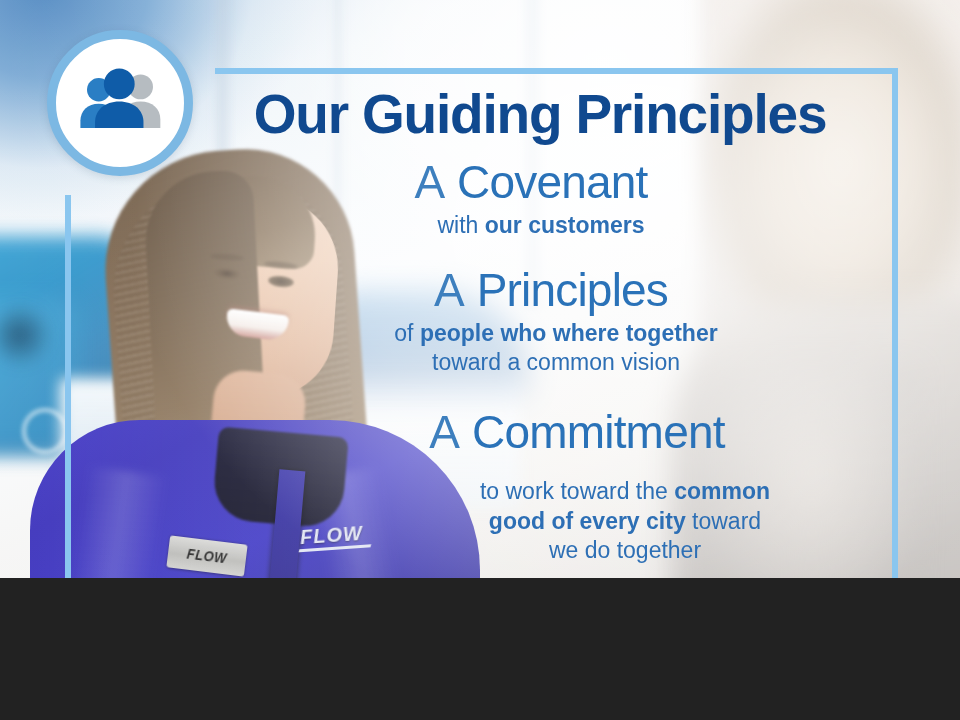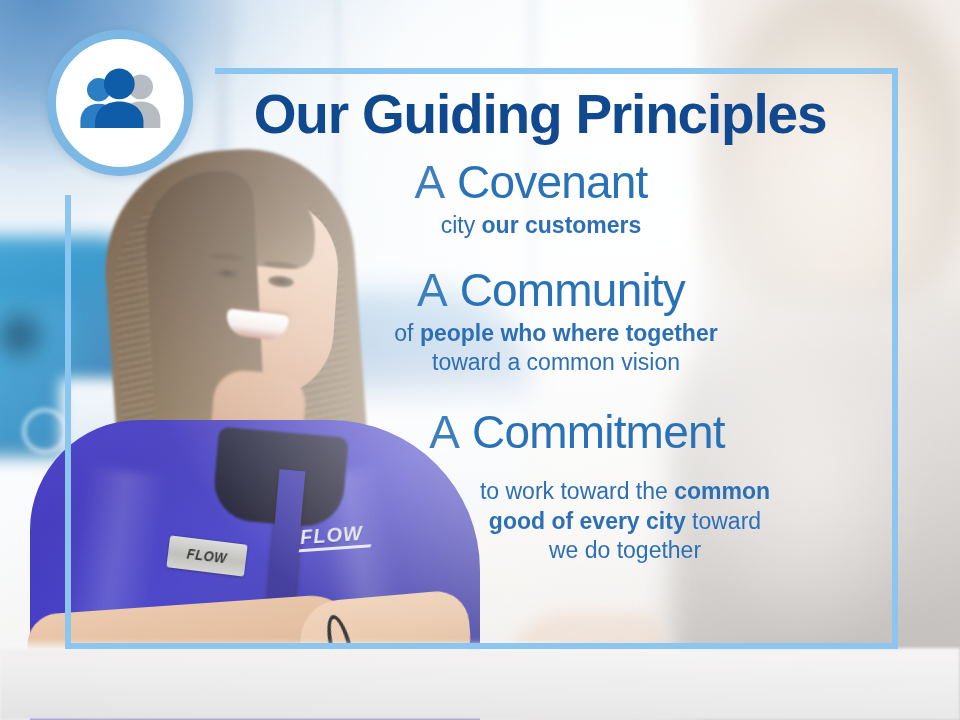--- a/index.html
+++ b/index.html
@@ -4,21 +4,21 @@
 <title>Our Guiding Principles</title>
 <style>
   html, body {
     margin: 0;
     padding: 0;
     background: #222;
   }
   .canvas {
     position: relative;
     width: 960px;
-    height: 720px;
+    height: 578px;
     overflow: hidden;
     font-family: "Liberation Sans", sans-serif;
     background: #e9eef3;
   }
 
   
   .photo-layer {
     position: absolute;
     inset: 0;
     overflow: hidden;
@@ -574,28 +574,28 @@
   <div class="text-stack">
 
     <h1 class="headline">Our Guiding Principles</h1>
 
     <div class="principle p-covenant">
       <div class="principle-title">
         <span class="art">A</span>
         <span class="word">Covenant</span>
       </div>
       <div class="principle-sub">
-          <div><span>city </span><b>our customers</b></div>
+          <div><span>with </span><b>our customers</b></div>
         </div>
     </div>
 
     <div class="principle p-community">
       <div class="principle-title">
         <span class="art">A</span>
-        <span class="word">Community</span>
+        <span class="word">Principles</span>
       </div>
       <div class="principle-sub">
           <div><span>of </span><b>people who where together</b></div>
           <div><span>toward a common vision</span></div>
         </div>
     </div>
 
     <div class="principle p-commitment">
       <div class="principle-title">
         <span class="art">A</span>

